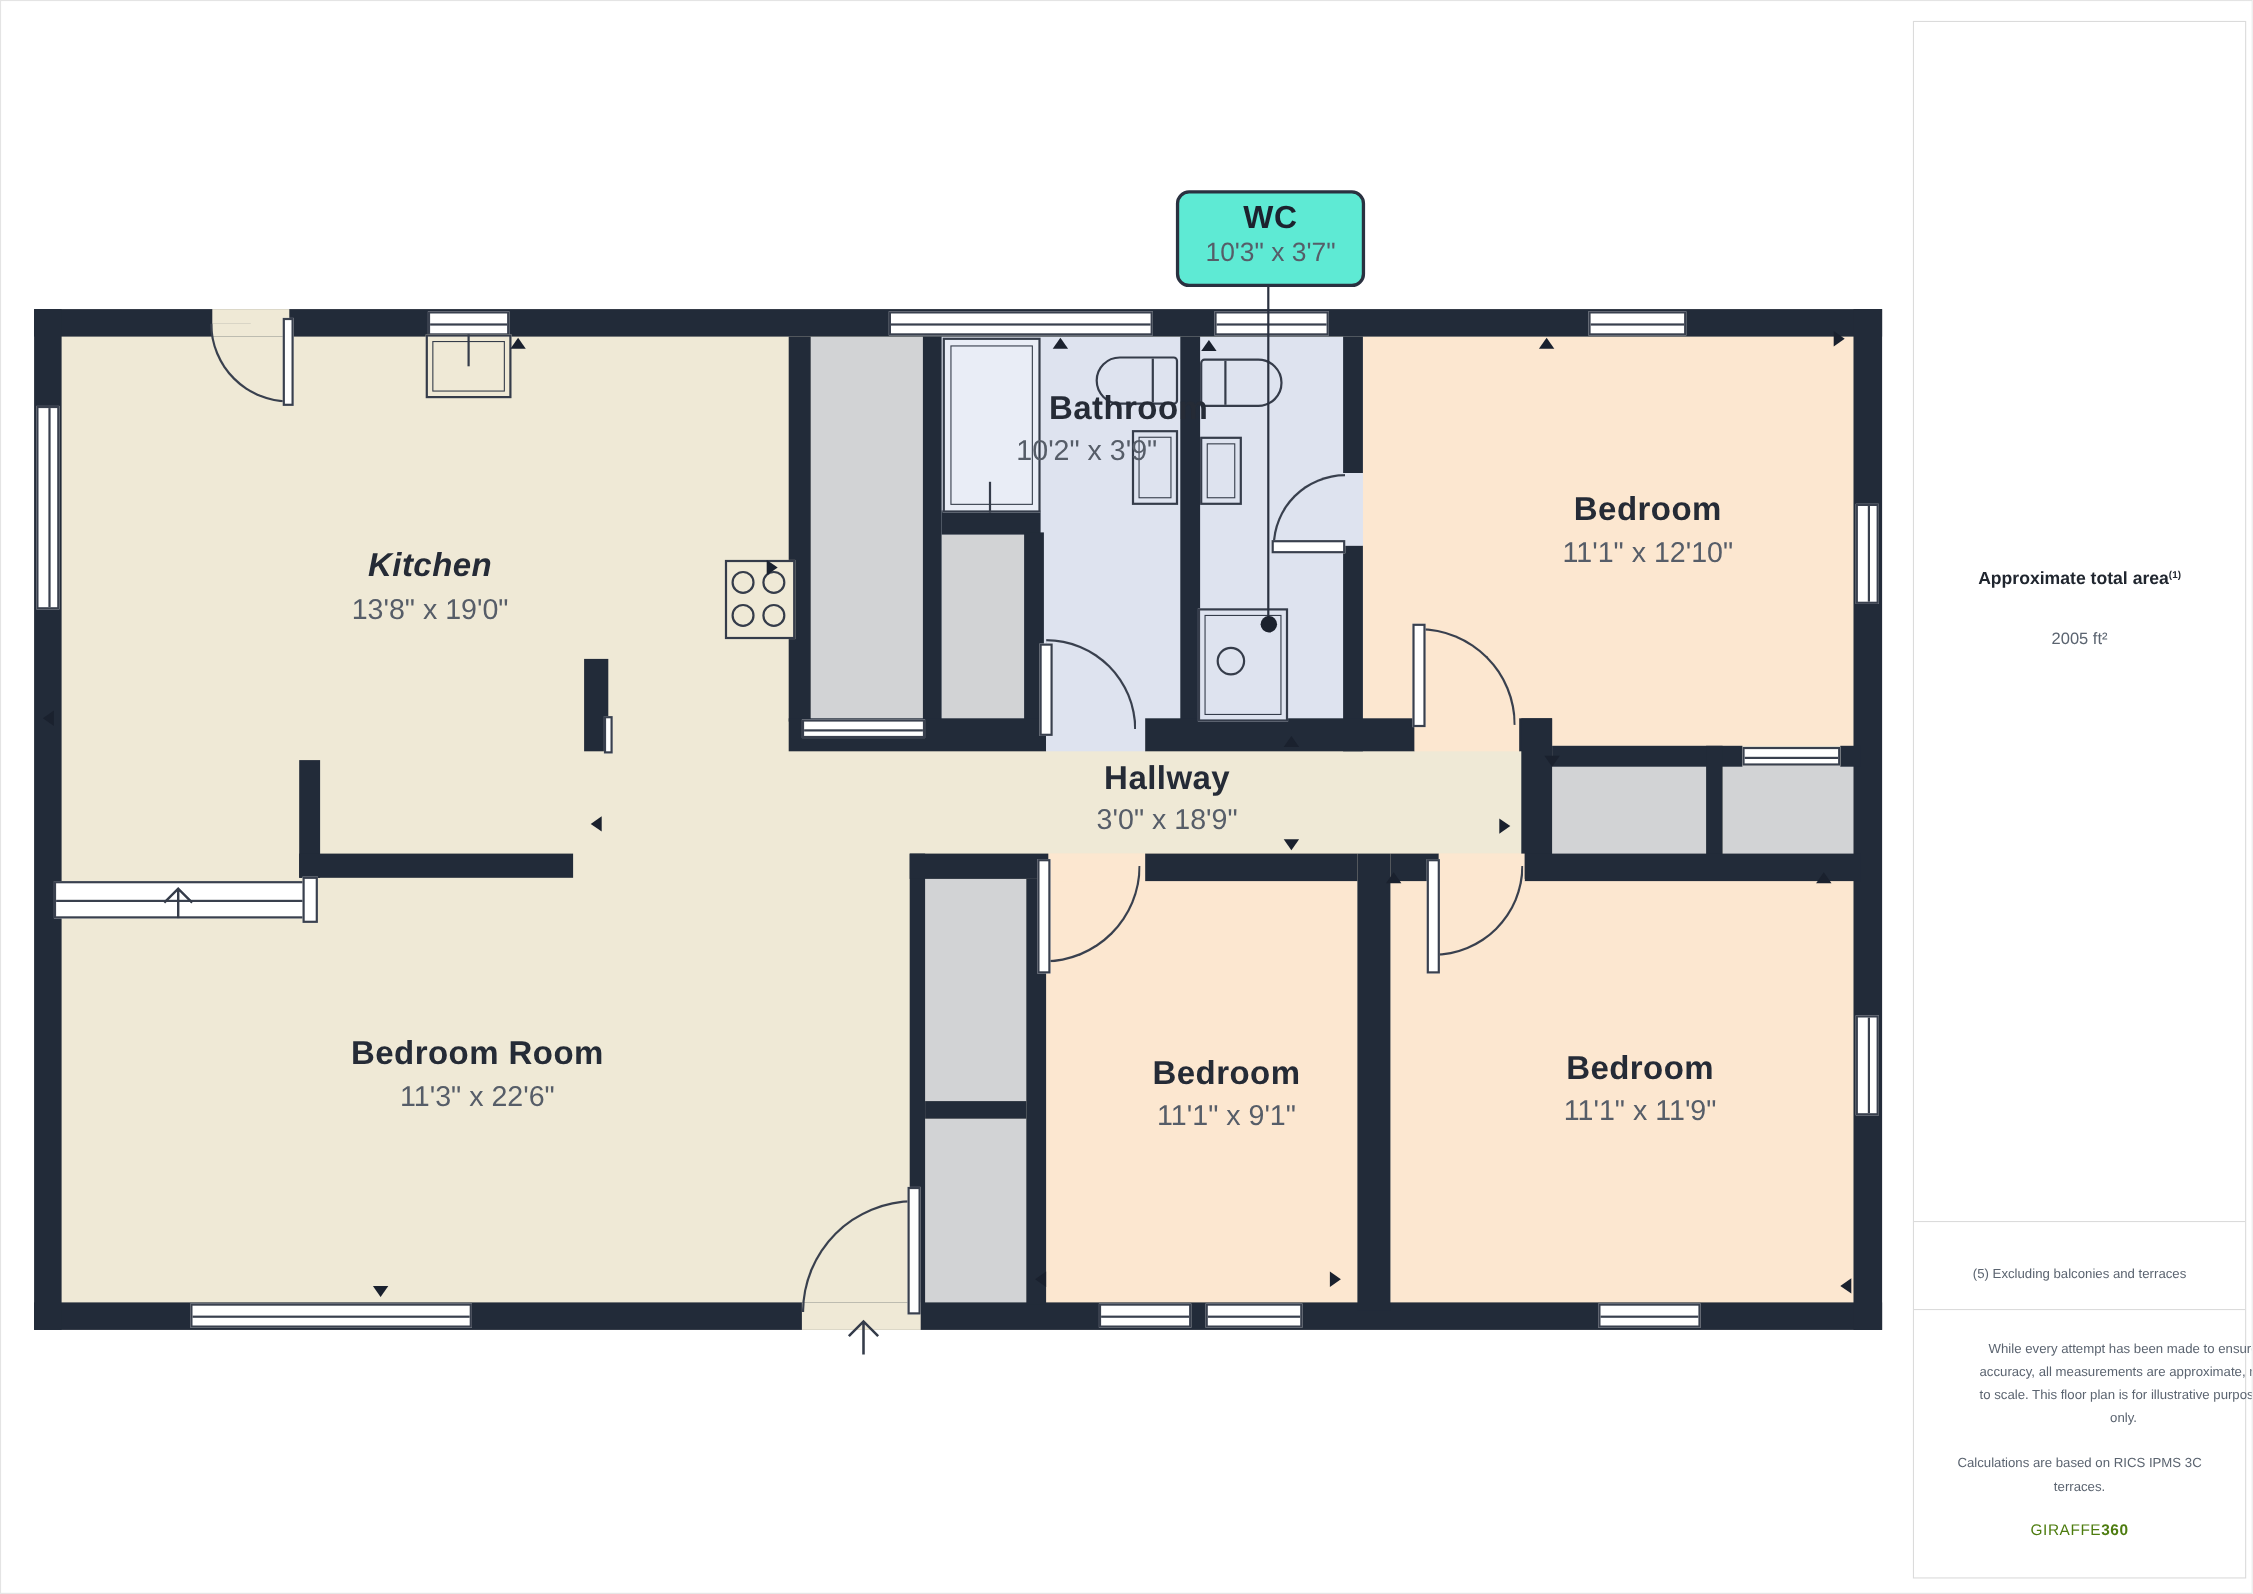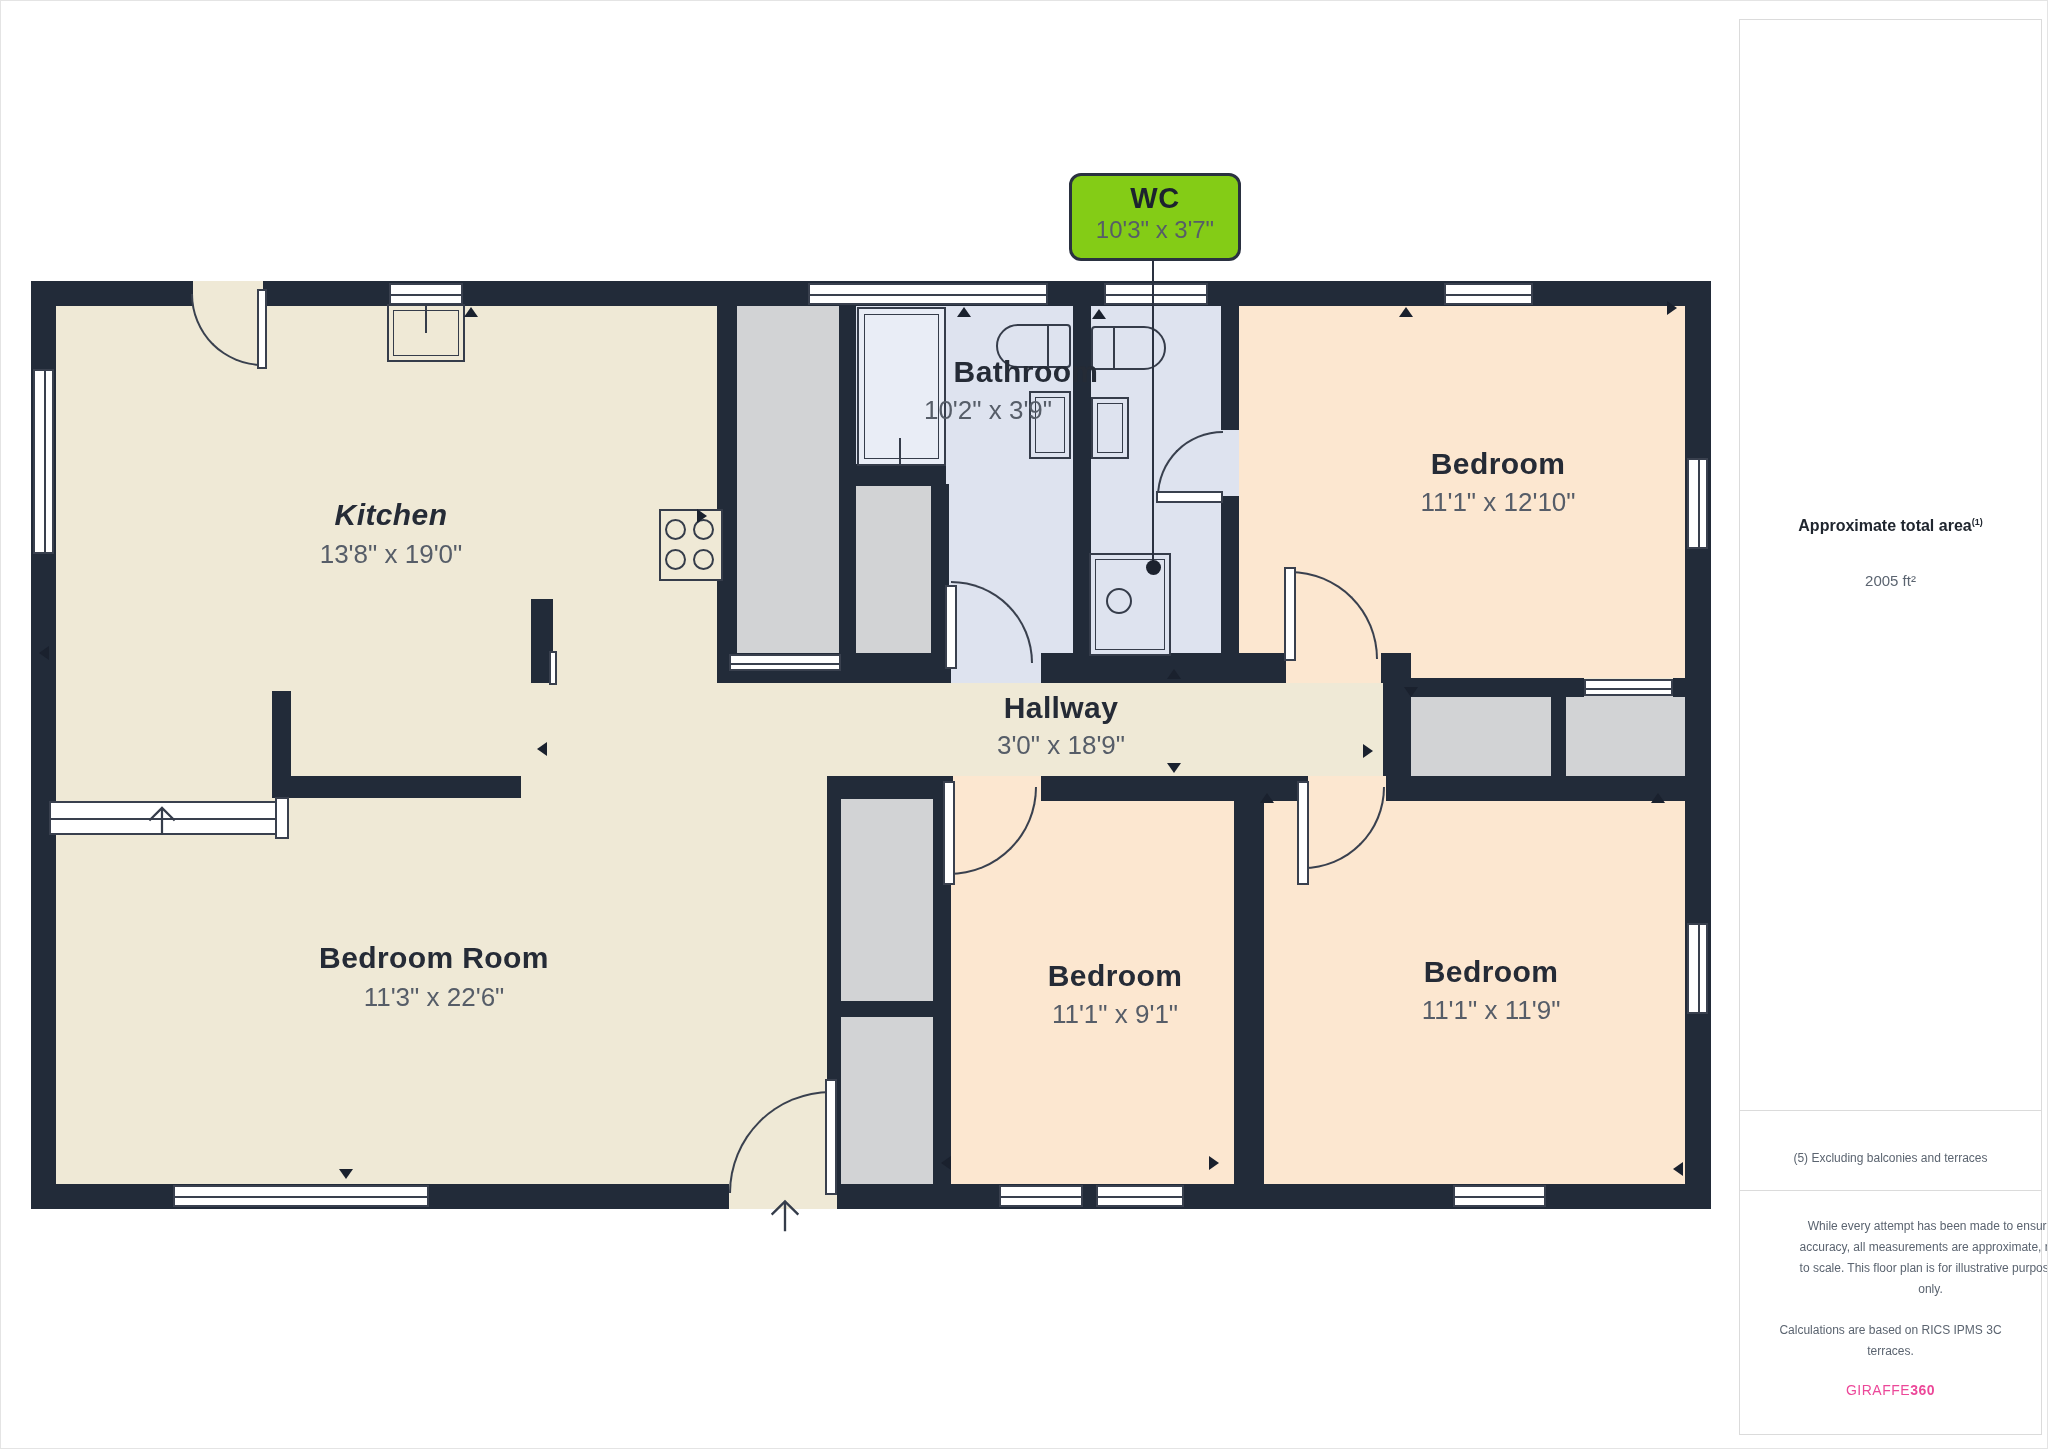--- a/index.html
+++ b/index.html
@@ -17,30 +17,30 @@
   .arc{position:absolute;border:0 solid #39404e;box-sizing:border-box;}
   .fix{position:absolute;border:2px solid #353c4a;box-sizing:border-box;}
   .circ{position:absolute;border:2px solid #353c4a;border-radius:50%;box-sizing:border-box;}
   .mk{position:absolute;width:0;height:0;border-style:solid;}
   .mk.up{border-width:0 7px 10px 7px;border-color:transparent transparent #1a212e transparent;}
   .mk.down{border-width:10px 7px 0 7px;border-color:#1a212e transparent transparent transparent;}
   .mk.left{border-width:7px 10px 7px 0;border-color:transparent #1a212e transparent transparent;}
   .mk.right{border-width:7px 0 7px 10px;border-color:transparent transparent transparent #1a212e;}
   .rname{position:absolute;transform:translate(-50%,-50%);font-weight:bold;font-size:30px;letter-spacing:.4px;color:#252b36;white-space:nowrap;}
   .rdims{position:absolute;transform:translate(-50%,-50%);font-size:26px;color:#565d68;white-space:nowrap;}
-  .callout{position:absolute;left:1068px;top:172px;width:172px;height:88px;background:#84cc16;border:3px solid #2a3140;border-radius:12px;text-align:center;box-sizing:border-box;}
+  .callout{position:absolute;left:1068px;top:172px;width:172px;height:88px;background:#5eead4;border:3px solid #2a3140;border-radius:12px;text-align:center;box-sizing:border-box;}
   .callout .t{font-weight:bold;font-size:29px;color:#1c222e;margin-top:6px;letter-spacing:.5px;}
   .callout .d{font-size:24px;color:#565d68;margin-top:1px;}
   .sidebar{position:absolute;left:1738px;top:18px;width:303px;height:1416px;background:#fff;border:1px solid #dbdbdb;box-sizing:border-box;}
   .sidebar .divider{position:absolute;left:0;width:100%;border-top:1px solid #dbdbdb;}
   .sb-title{position:absolute;top:497px;left:0;width:100%;text-align:center;font-weight:bold;font-size:16px;color:#20262f;}
   .sb-title sup{font-size:9px;font-weight:bold;}
   .sb-value{position:absolute;top:552px;left:0;width:100%;text-align:center;font-size:15px;color:#5b6470;}
   .sb-note{position:absolute;left:50%;transform:translateX(-50%);text-align:center;font-size:12px;color:#5b6470;line-height:21px;}
-  .brand{position:absolute;top:1362px;left:0;width:100%;text-align:center;font-size:14px;color:#ec4899;letter-spacing:.5px;}
+  .brand{position:absolute;top:1362px;left:0;width:100%;text-align:center;font-size:14px;color:#4d7c0f;letter-spacing:.5px;}
   .brand .b{font-weight:bold;}
 </style>
 </head>
 <body>
 
 <div class="page">
 
   <div class="fill" style="left:30px;top:280px;width:1680px;height:928px;background:#efe9d6;"></div>
   <div class="fill" style="left:838px;top:305px;width:400px;height:350px;background:#dee3ef;"></div>
   <div class="fill" style="left:1238px;top:305px;width:446px;height:372px;background:#fce7d0;"></div>

